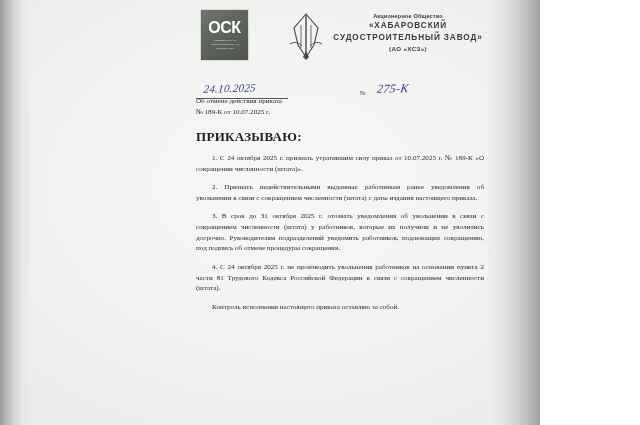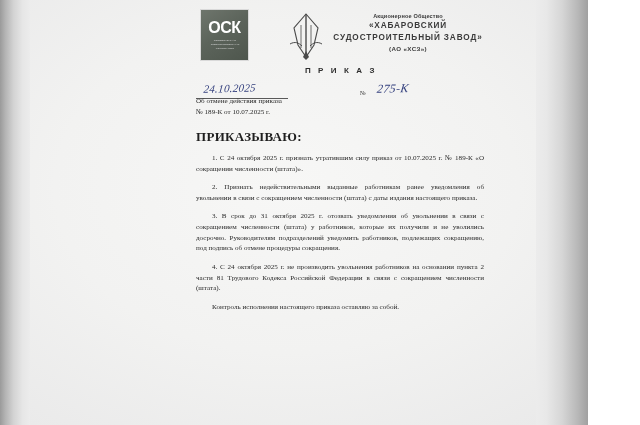--- a/index.html
+++ b/index.html
@@ -10,21 +10,21 @@
   body {
     width: 640px;
     height: 425px;
     overflow: hidden;
     font-family: "Liberation Serif", serif;
   }
 
   
   #scan-page {
     position: relative;
-    width: 588px;
+    width: 540px;
     height: 425px;
     background: #ececec;
     overflow: hidden;
   }
   
   #shadow-left {
     position: absolute;
     left: 0; top: 0;
     width: 30px; height: 425px;
     background: linear-gradient(to right,
@@ -299,21 +299,20 @@
       </div>
 
       <div id="org-name">
         <div id="org-line-1">Акционерное Общество</div>
         <div class="org-line-big">«ХАБАРОВСКИЙ</div>
         <div class="org-line-big">СУДОСТРОИТЕЛЬНЫЙ ЗАВОД»</div>
         <div id="org-line-4">(АО «ХСЗ»)</div>
       </div>
     </div>
 
-    <div id="doc-title">П Р И К А З</div>
 
     <div id="date-field">
       <div id="date-handwritten">24.10.2025</div>
       <div id="date-rule"></div>
     </div>
 
     <div id="number-field">
       <span id="number-symbol">№</span>
       <span id="number-group">
         <span id="number-handwritten">275-К</span>

